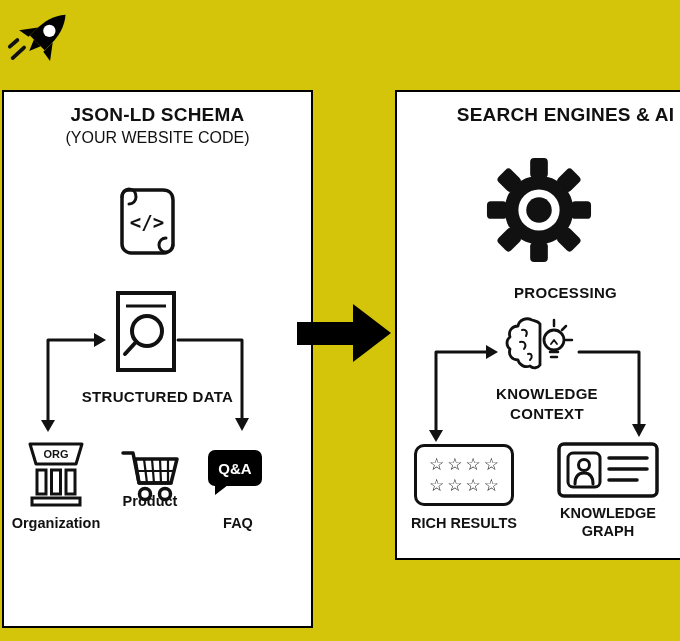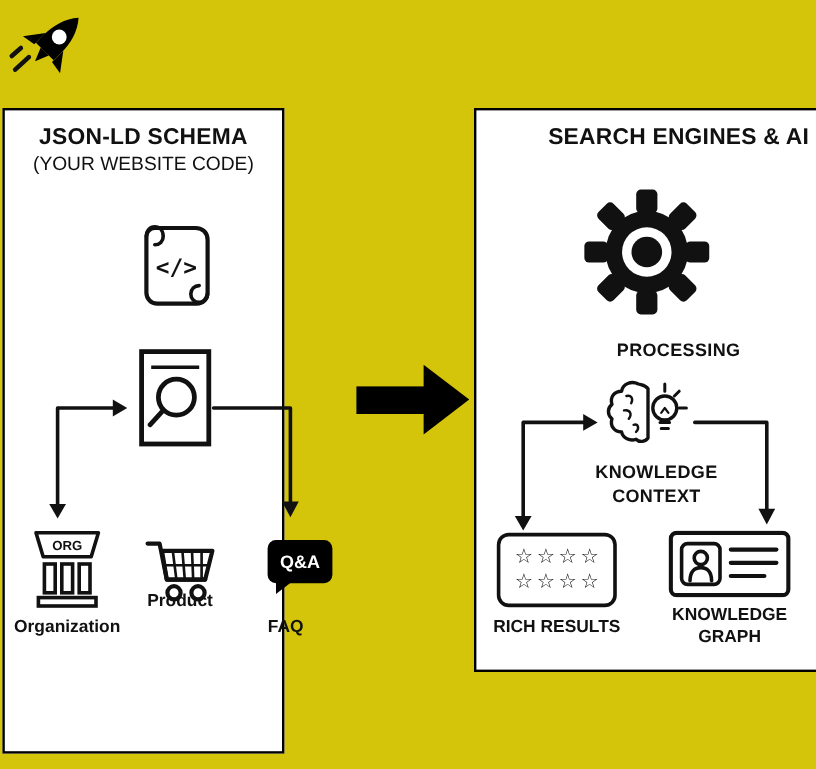--- a/index.html
+++ b/index.html
@@ -10,21 +10,21 @@
     font-family:"Liberation Sans", sans-serif;
     color:#111;
     overflow:hidden;
   }
   .abs { position:absolute; }
   .panel {
     position:absolute;
     background:#fff;
     border:2px solid #000;
   }
-  #left-panel  { left:2px;   top:90px; width:235px; height:538px; }
+  #left-panel  { left:2px;   top:90px; width:311px; height:538px; }
   #right-panel { left:395px; top:90px; width:341px; height:470px; }
   .panel-title {
     position:absolute; top:12px; left:0; width:100%;
     text-align:center; font-size:19px; font-weight:700; letter-spacing:.2px;
   }
   .panel-subtitle {
     position:absolute; top:37px; left:0; width:100%;
     text-align:center; font-size:16px; font-weight:400;
   }
   .section-label {
@@ -36,21 +36,21 @@
     font-size:14.5px; font-weight:700; line-height:1.25;
   }
   svg { display:block; }
   .stroke { fill:none; stroke:#111; stroke-linecap:round; stroke-linejoin:round; }
 
   
   .qa-bubble {
     position:absolute; width:54px; height:36px;
     background:#000; border-radius:7px;
     display:flex; align-items:center; justify-content:center;
-    color:#fff; font-weight:700; font-size:15px;margin-left:15px;
+    color:#fff; font-weight:700; font-size:15px;
   }
   .qa-bubble::after {
     content:""; position:absolute; left:7px; bottom:-9px;
     width:0; height:0;
     border-top:10px solid #000; border-right:13px solid transparent;
   }
 
   
   .flow-arrow-shaft { position:absolute; left:297px; top:322px; width:57px; height:23px; background:#000; }
   .flow-arrow-head  { position:absolute; left:353px; top:304px; width:0; height:0;
@@ -106,20 +106,21 @@
     <path class="stroke" d="M10,96 L10,10 L56,10" stroke-width="3"></path>
     <polygon points="56,3 68,10 56,17" fill="#111"></polygon>
     <polygon points="3,90 17,90 10,102" fill="#111"></polygon>
   </svg>
 
   <svg class="abs" style="left:170px; top:238px;" width="80" height="108" viewBox="0 0 80 108">
     <path class="stroke" d="M4,10 L68,10 L68,92" stroke-width="3"></path>
     <polygon points="61,88 75,88 68,101" fill="#111"></polygon>
   </svg>
 
+  <div class="section-label" style="top:296px;">STRUCTURED DATA</div>
 
   <svg class="abs" style="left:20px; top:346px;" width="64" height="70" viewBox="0 0 64 70">
     <path d="M6,6 L58,6 L52,26 L12,26 Z" fill="#fff" stroke="#111" stroke-width="3" stroke-linejoin="round"></path>
     <text x="32" y="20" text-anchor="middle" font-size="11" font-weight="bold" fill="#111">ORG</text>
     <rect x="13" y="32" width="9" height="24" fill="#fff" stroke="#111" stroke-width="3"></rect>
     <rect x="27.5" y="32" width="9" height="24" fill="#fff" stroke="#111" stroke-width="3"></rect>
     <rect x="42" y="32" width="9" height="24" fill="#fff" stroke="#111" stroke-width="3"></rect>
     <rect x="8" y="60" width="48" height="7" fill="#fff" stroke="#111" stroke-width="3"></rect>
   </svg>
 

